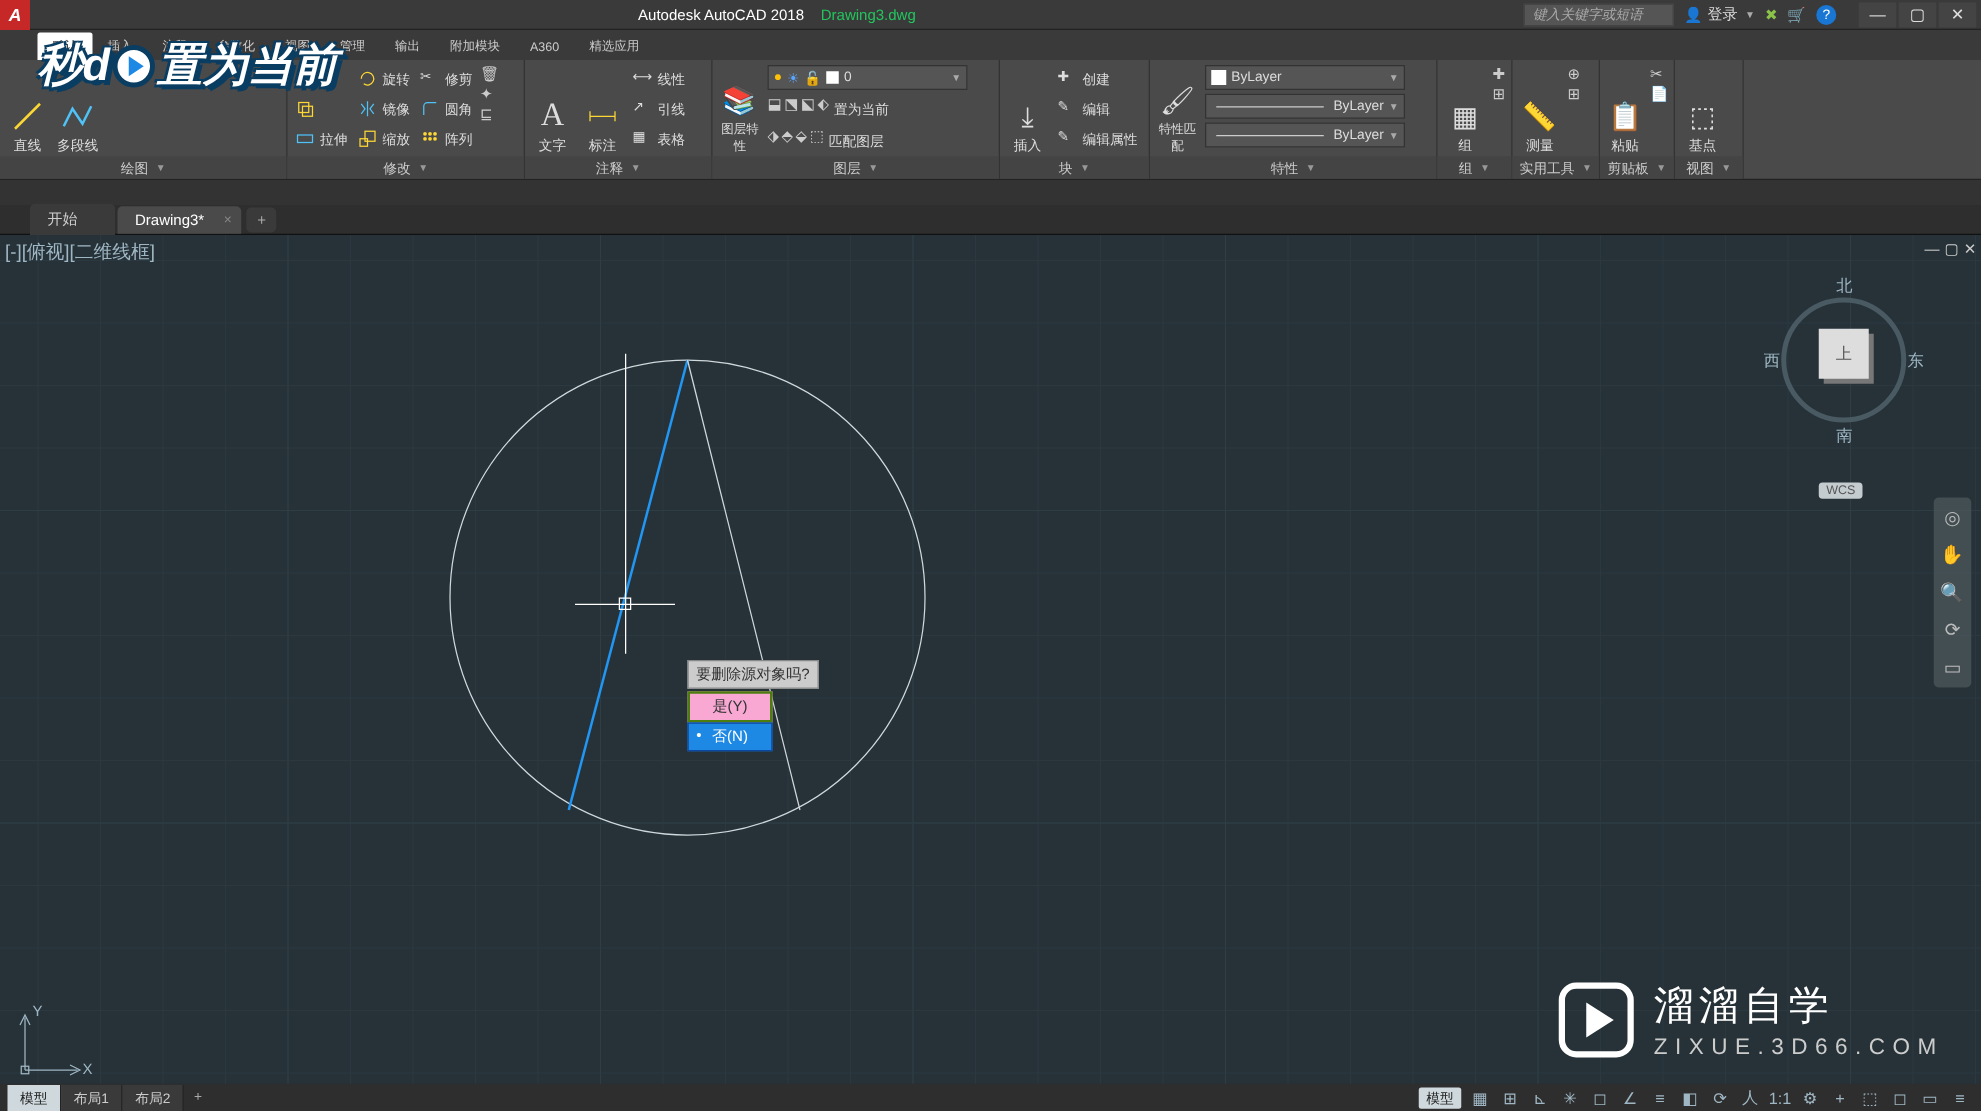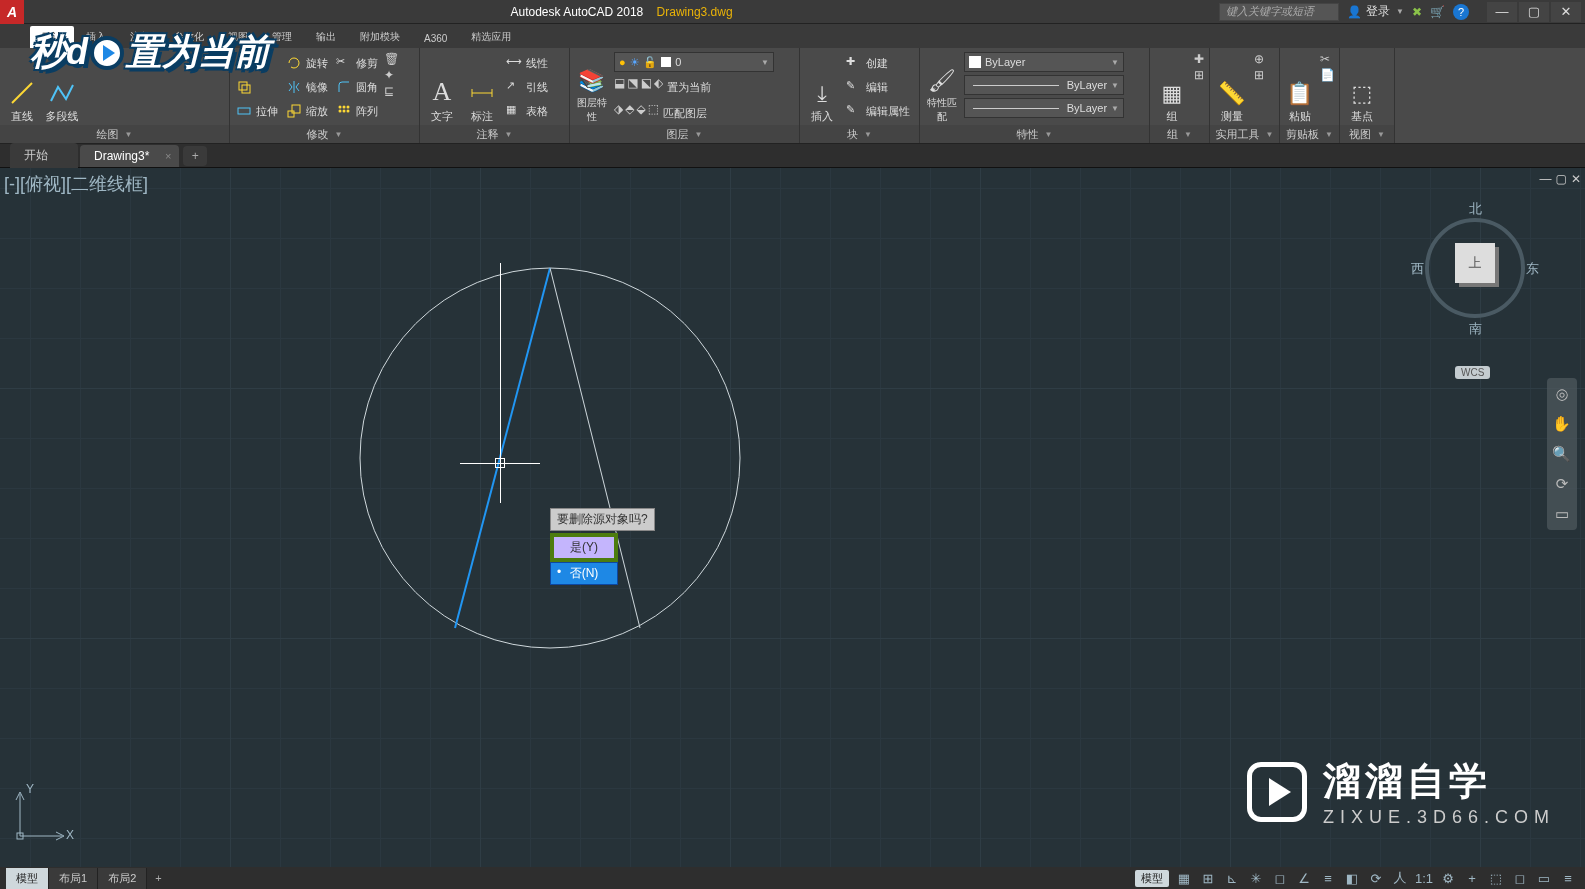--- a/index.html
+++ b/index.html
@@ -2,21 +2,21 @@
 <html><head>
 <meta charset="utf-8">
 <style>
   * { margin: 0; padding: 0; box-sizing: border-box; }
   body { font-family: "Microsoft YaHei", Arial, sans-serif; font-size: 12px; background: #333; color: #ccc; overflow: hidden; width: 1585px; height: 889px; position: relative; }
 
   
   .titlebar { height: 24px; background: #3a3a3a; display: flex; align-items: center; border-bottom: 1px solid #222; }
   .app-logo { width: 24px; height: 24px; background: #c62828; display: flex; align-items: center; justify-content: center; color: #fff; font-weight: bold; font-size: 14px; font-style: italic; }
   .title-center { flex: 1; text-align: center; color: #fff; font-size: 12px; }
-  .title-center .fname { color: #eab308; margin-left: 10px; }
+  .title-center .fname { color: #22c55e; margin-left: 10px; }
   .title-right { display: flex; align-items: center; gap: 8px; padding-right: 4px; }
   .search-box { width: 120px; height: 18px; background: #555; color: #aaa; font-size: 11px; font-style: italic; padding: 0 6px; display: flex; align-items: center; border: 1px solid #444; }
   .login { color: #ddd; font-size: 12px; display: flex; align-items: center; gap: 4px; }
   .win-btns { display: flex; gap: 2px; margin-left: 10px; }
   .win-btn { width: 30px; height: 20px; background: #444; display: flex; align-items: center; justify-content: center; color: #ddd; font-size: 13px; }
 
   
   .menutabs { height: 24px; background: #3a3a3a; display: flex; align-items: flex-end; padding-left: 30px; }
   .menutab { padding: 4px 12px; color: #ccc; font-size: 10px; }
   .menutab.active { background: #fff; color: #222; border-radius: 2px 2px 0 0; }
@@ -40,38 +40,38 @@
   .prop-dd { width: 160px; }
   .prop-dd .swatch { width: 12px; height: 12px; background: #fff; }
   .prop-dd .line { flex: 1; height: 1px; background: #ccc; margin: 0 4px; }
 
   
   .watermark-logo { position: absolute; top: 28px; left: 30px; z-index: 50; font-family: Arial, sans-serif; font-size: 36px; font-weight: 900; font-style: italic; color: #fff; text-shadow: -2px -2px 0 #0a3d62, 2px -2px 0 #0a3d62, -2px 2px 0 #0a3d62, 2px 2px 0 #0a3d62, 4px 4px 0 #0a3d62; display: flex; align-items: center; justify-content: center; }
   .watermark-logo .play { width: 34px; height: 34px; border-radius: 50%; background: #fff; border: 4px solid #0a3d62; display: inline-flex; align-items: center; justify-content: center; margin: 0 2px; }
   .watermark-logo .play::after { content: ""; border-left: 12px solid #1e88e5; border-top: 8px solid transparent; border-bottom: 8px solid transparent; margin-left: 3px; }
 
   
-  .filetabs { height: 24px; background: #2e2e2e; display: flex; align-items: center; padding-left: 10px; gap: 0; border-bottom: 1px solid #111; }
+  .filetabs { height: 24px; background: #2e2e2e; display: flex; align-items: center; padding-left: 24px; gap: 0; border-bottom: 1px solid #111; margin-top: 20px; }
   .filetab { padding: 4px 30px 4px 14px; color: #ccc; font-size: 12px; background: #3a3a3a; border-radius: 4px 4px 0 0; margin-right: 2px; position: relative; }
   .filetab.active { background: #4a4a4a; color: #fff; }
   .filetab .close { position: absolute; right: 8px; top: 5px; color: #888; font-size: 11px; }
   .filetab-add { width: 24px; height: 20px; background: #3a3a3a; display: flex; align-items: center; justify-content: center; color: #aaa; border-radius: 4px; margin-left: 2px; }
 
   
   .canvas-wrap { position: relative; height: 700px; background: #263238; overflow: hidden; }
   .canvas-grid { position: absolute; inset: 0;
     background-image:
      linear-gradient(#2f3d45 1px, transparent 1px),
      linear-gradient(90deg, #2f3d45 1px, transparent 1px),
      linear-gradient(#2b3840 1px, transparent 1px),
      linear-gradient(90deg, #2b3840 1px, transparent 1px);
     background-size: 250px 250px, 250px 250px, 50px 50px, 50px 50px;
     background-position: -20px -30px, -20px -30px, -20px -30px, -20px -30px;
   }
-  .viewport-label { position: absolute; top: 4px; left: 4px; color: #9fb7c4; font-size: 18px; }
+  .viewport-label { position: absolute; top: 4px; left: 4px; color: #9fb7c4; font-size: 15px; }
   .win-controls { position: absolute; top: 4px; right: 4px; color: #ccc; font-size: 12px; display: flex; gap: 4px; }
 
   
   .viewcube-wrap { position: absolute; top: 30px; right: 50px; width: 120px; height: 160px; }
   .viewcube-ring { position: absolute; top: 20px; left: 10px; width: 100px; height: 100px; border: 4px solid #4a5a63; border-radius: 50%; }
   .viewcube-face { position: absolute; top: 45px; left: 40px; width: 40px; height: 40px; background: #ddd; box-shadow: 4px 4px 0 #777; display: flex; align-items: center; justify-content: center; color: #555; font-size: 13px; }
   .vc-label { position: absolute; color: #9fb7c4; font-size: 13px; }
   .vc-n { top: 2px; left: 54px; }
   .vc-s { top: 122px; left: 54px; }
   .vc-e { top: 62px; right: -4px; }
@@ -87,34 +87,34 @@
   .crosshair { position: absolute; top: 235px; left: 150px; pointer-events: none; }
   .crosshair .hline { position: absolute; width: 80px; height: 1px; background: #fff; top: 0; left: -40px; }
   .crosshair .vline { position: absolute; width: 1px; height: 240px; background: #fff; top: -200px; left: 0; }
   .crosshair .box { position: absolute; width: 10px; height: 10px; border: 1px solid #fff; top: -5px; left: -5px; }
 
   
   .prompt-popup { position: absolute; top: 280px; left: 200px; }
   .prompt-label { background: #ccc; color: #333; padding: 2px 6px; font-size: 12px; border: 1px solid #888; }
   .prompt-opts { margin-top: 2px; }
   .prompt-opt { width: 68px; padding: 2px 0; text-align: center; font-size: 12px; }
-  .prompt-opt.yes { background: #c4b5fd; color: #333; border: 4px solid #4d7c0f; }
+  .prompt-opt.yes { background: #f9a8d4; color: #333; border: 2px solid #4d7c0f; }
   .prompt-opt.no { background: #1e88e5; color: #fff; border: 1px solid #0d47a1; position: relative; }
   .prompt-opt.no::before { content: "•"; position: absolute; left: 6px; color: #fff; }
 
   
   .ucs { position: absolute; bottom: 22px; left: 10px; color: #9fb7c4; font-size: 12px; }
   .ucs svg { display: block; }
 
   
   .watermark-br { position: absolute; bottom: 40px; right: 30px; display: flex; align-items: center; gap: 16px; }
   .wbr-play { width: 60px; height: 60px; border: 5px solid #fff; border-radius: 14px; display: flex; align-items: center; justify-content: center; }
   .wbr-play::after { content: ""; border-left: 22px solid #fff; border-top: 14px solid transparent; border-bottom: 14px solid transparent; margin-left: 6px; }
   .wbr-text { color: #fff; }
-  .wbr-text .t1 { font-size: 38px; font-weight: bold; letter-spacing: 4px; }
+  .wbr-text .t1 { font-size: 32px; font-weight: normal; letter-spacing: 4px; }
   .wbr-text .t2 { font-size: 18px; letter-spacing: 6px; color: #ccc; }
 
   
   .statusbar { position: absolute; bottom: 0; left: 0; right: 0; height: 22px; background: #2e2e2e; display: flex; align-items: center; font-size: 11px; color: #ccc; }
   .layout-tabs { display: flex; align-items: center; gap: 0; padding-left: 6px; }
   .layout-tab { padding: 3px 10px; background: #3a3a3a; border-right: 1px solid #222; }
   .layout-tab.active { background: #cfd8dc; color: #222; }
   .layout-add { padding: 3px 8px; color: #aaa; }
   .status-right { margin-left: auto; display: flex; align-items: center; gap: 6px; padding-right: 8px; }
   .sr-item { color: #9fb7c4; font-size: 13px; width: 18px; text-align: center; }

